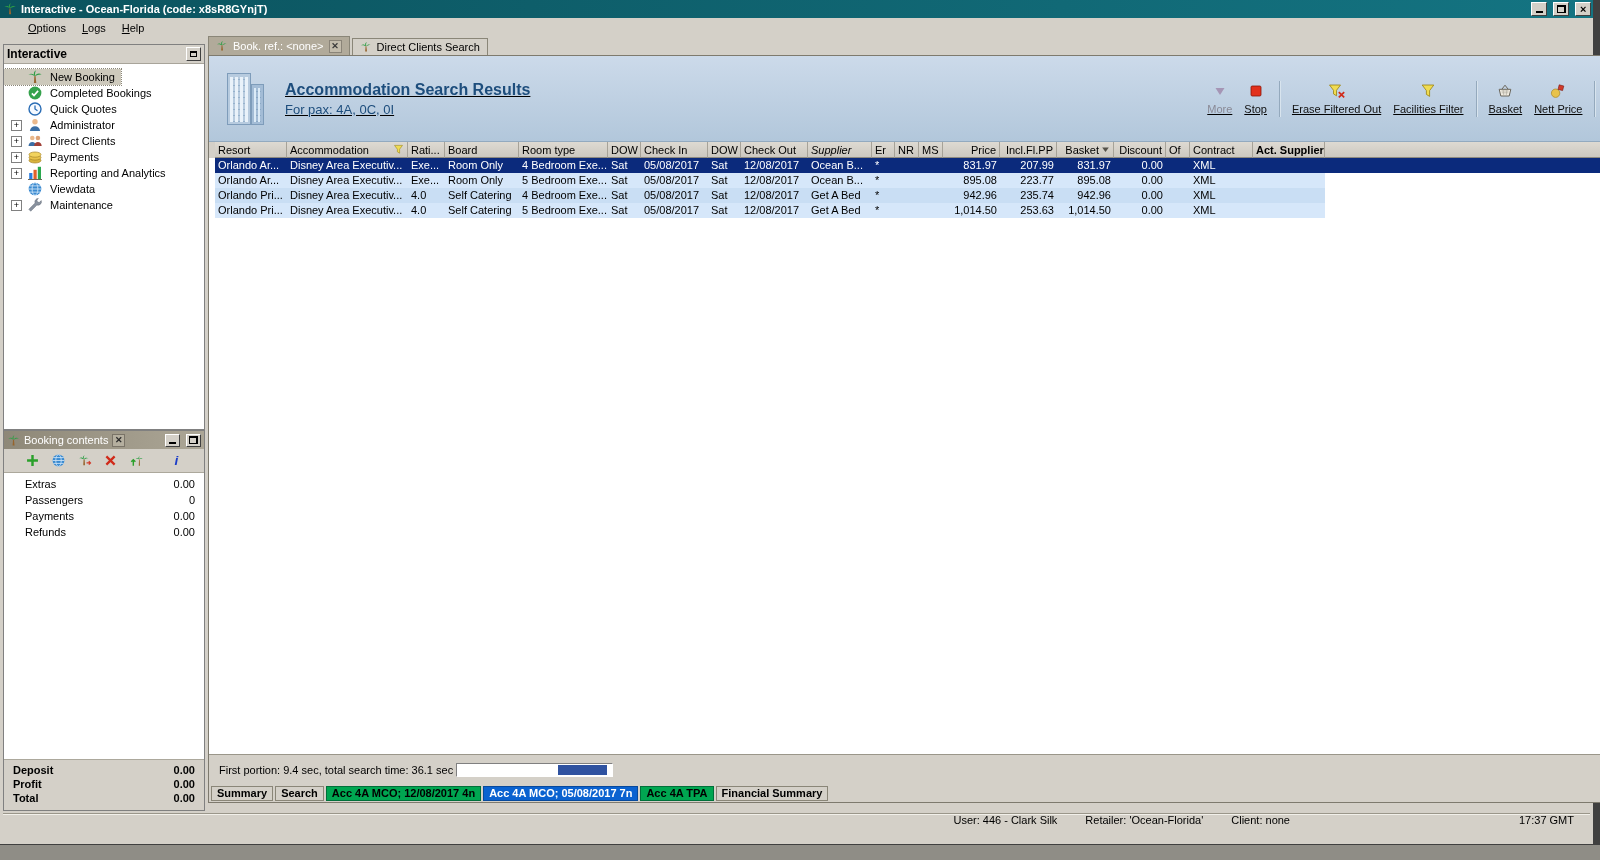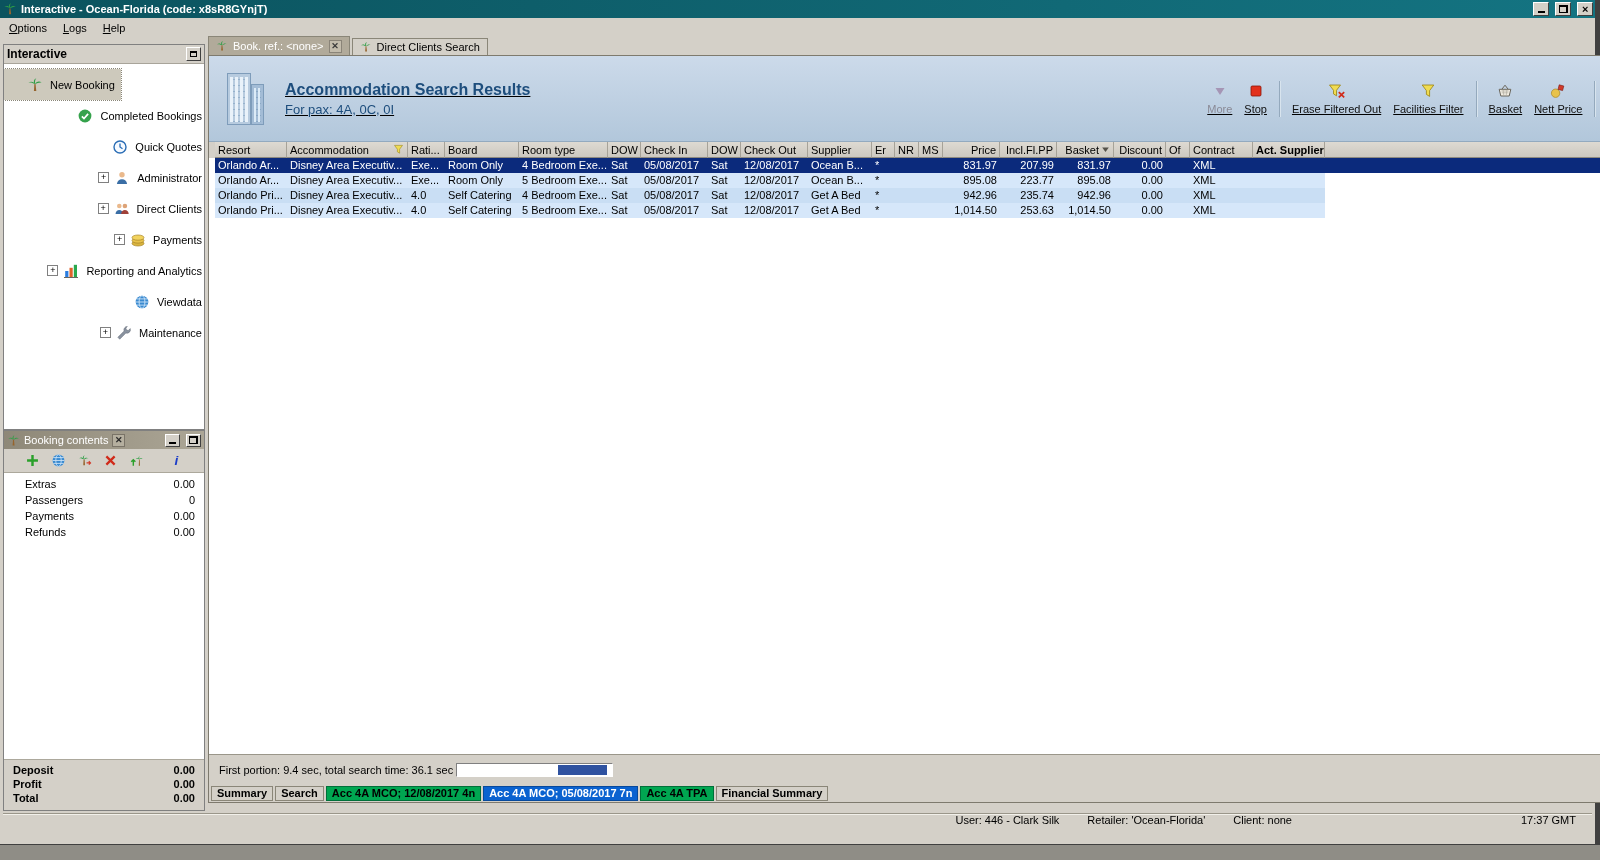--- a/index.html
+++ b/index.html
@@ -1,43 +1,43 @@
 <!DOCTYPE html>
 <html><head>
 <meta charset="utf-8">
 <title>Interactive - Ocean-Florida</title>
 <style>
   *{margin:0;padding:0;box-sizing:border-box;font-family:"Liberation Sans",sans-serif;}
   html,body{width:1600px;height:860px;}
   body{background:#8f8d86;position:relative;overflow:hidden;font-size:11px;color:#000;}
-  .window{position:absolute;left:0;top:0;width:1600px;height:845px;background:#d4d0c8;border-right:5px solid #404040;border-bottom:1px solid #404040;}
+  .window{position:absolute;left:0;top:0;width:1600px;height:845px;background:#d4d0c8;border-right:7px solid #404040;border-bottom:1px solid #404040;}
   
   .titlebar{height:18px;background:linear-gradient(90deg,#0b535e,#147482);display:flex;align-items:center;gap:4px;padding:0 2px;color:#fff;}
   .app-icon{width:15px;height:15px;display:flex;align-items:center;justify-content:center;}
   .app-icon svg{width:14px;height:14px;}
   .t-title{font-weight:bold;font-size:11px;flex:1;white-space:nowrap;}
   .winbtn{width:16px;height:14px;background:#d4d0c8;border:1px solid;border-color:#fff #404040 #404040 #fff;display:flex;align-items:flex-end;justify-content:center;margin-left:2px;color:#000;}
   .winbtn.center{align-items:center;}
   .g-min{display:block;width:7px;height:2px;background:#000;margin-bottom:2px;}
   .g-restore{display:block;position:relative;width:9px;height:8px;margin-bottom:2px;}
   .g-restore:before{content:"";position:absolute;right:0;top:0;width:6px;height:5px;border:1px solid #000;border-top-width:2px;}
   .g-restore:after{content:"";position:absolute;left:0;bottom:0;width:6px;height:5px;border:1px solid #000;border-top-width:2px;background:#d4d0c8;}
   .g-x{font-weight:bold;font-size:11px;line-height:12px;}
   
-  .menubar{height:20px;display:flex;align-items:center;padding-left:1px;}
+  .menubar{height:20px;display:flex;align-items:center;padding-left:20px;}
   .menu-item{padding:2px 8px 3px 8px;}
   .menu-item u{text-decoration:underline;}
   
   .ipanel{position:absolute;left:3px;top:44px;width:202px;height:386px;border:1px solid #808080;background:#fff;display:flex;flex-direction:column;}
   .ipanel-h{height:19px;background:#d4d0c8;border-bottom:1px solid #a8a49a;display:flex;align-items:center;padding:0 3px;flex:0 0 19px;}
   .ph-title{font-weight:bold;font-size:12px;flex:1;}
   .ph-btn{width:15px;height:14px;background:#d4d0c8;border:1px solid;border-color:#fff #404040 #404040 #fff;display:flex;align-items:center;justify-content:center;}
   .ph-btn i{display:block;width:7px;height:6px;border:1px solid #000;border-top-width:2px;}
   .tree{flex:1;background:#fff;padding-top:5px;overflow:hidden;}
-  .tree-item{display:flex;align-items:center;height:31px;padding-left:7px;justify-content:flex-end;}
+  .tree-item{display:flex;align-items:center;height:16px;padding-left:7px;}
   .tree-item.selected{width:max-content;padding-right:4px;background:#cdc9bc;outline:1px dotted #8a8678;}
   .expander{width:11px;height:11px;margin-right:5px;flex:0 0 11px;font-size:9px;line-height:9px;text-align:center;color:#000;}
   .expander.has{border:1px solid #808080;background:#fff;}
   .ticon16{width:16px;height:16px;margin-right:5px;flex:0 0 16px;}
   .ticon16 svg{width:16px;height:16px;display:block;}
   .tree-label{font-size:11px;white-space:nowrap;padding:1px 2px;}
   
   .bpanel{position:absolute;left:3px;top:430px;width:202px;height:381px;border:1px solid #808080;background:#d4d0c8;display:flex;flex-direction:column;}
   .bpanel-tb{height:18px;background:linear-gradient(90deg,#8e8878,#aca696);display:flex;align-items:center;gap:4px;padding:0 3px;color:#fff;flex:0 0 18px;}
   .bt-icon{width:13px;height:13px;}
@@ -507,21 +507,21 @@
             </div>
             <div class="hcell" style="width: 67px;">
               <span>Check In</span>
             </div>
             <div class="hcell" style="width: 33px;">
               <span>DOW</span>
             </div>
             <div class="hcell" style="width: 67px;">
               <span>Check Out</span>
             </div>
-            <div class="hcell" style="width: 64px;">
+            <div class="hcell" style="width: 64px; font-style: italic;">
               <span>Supplier</span>
             </div>
             <div class="hcell" style="width: 23px;">
               <span>Er</span>
             </div>
             <div class="hcell" style="width: 24px;">
               <span>NR</span>
             </div>
             <div class="hcell" style="width: 24px;">
               <span>MS</span>

